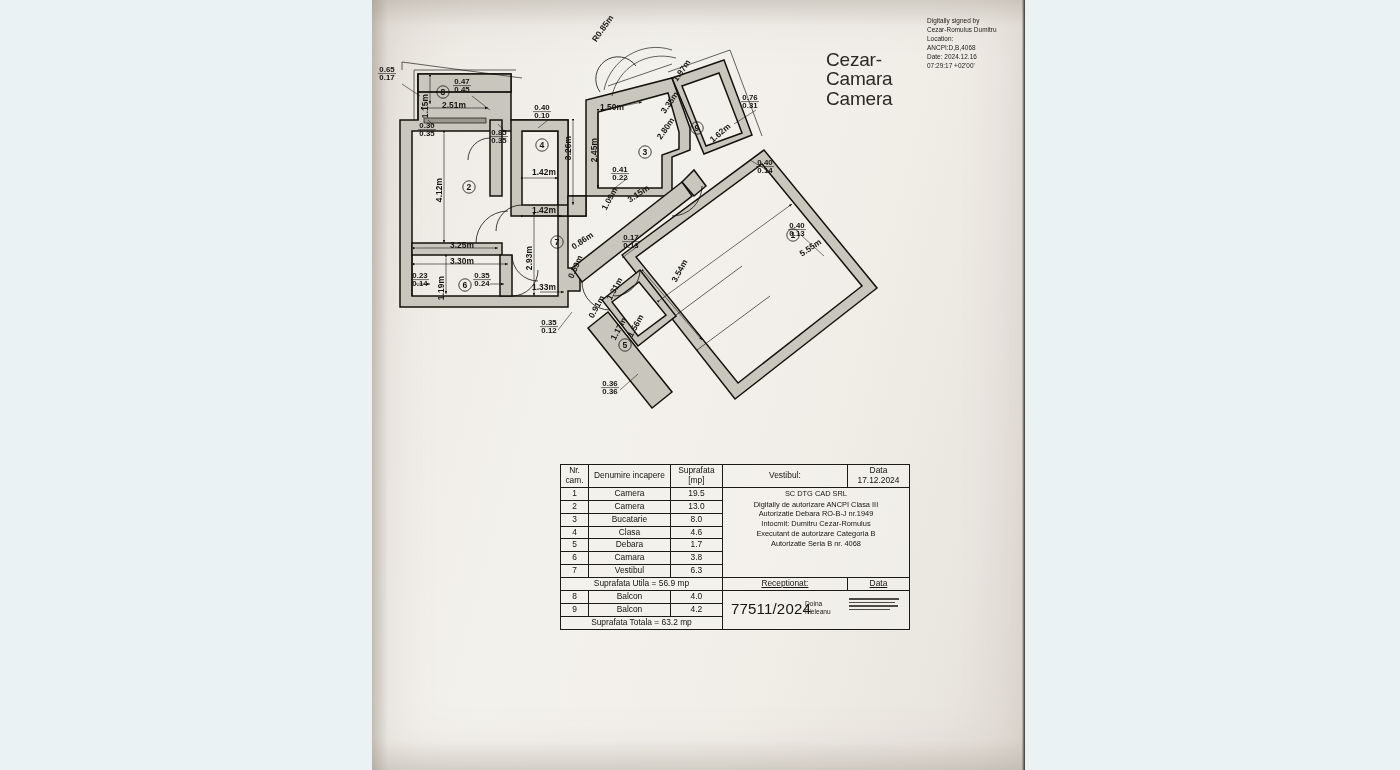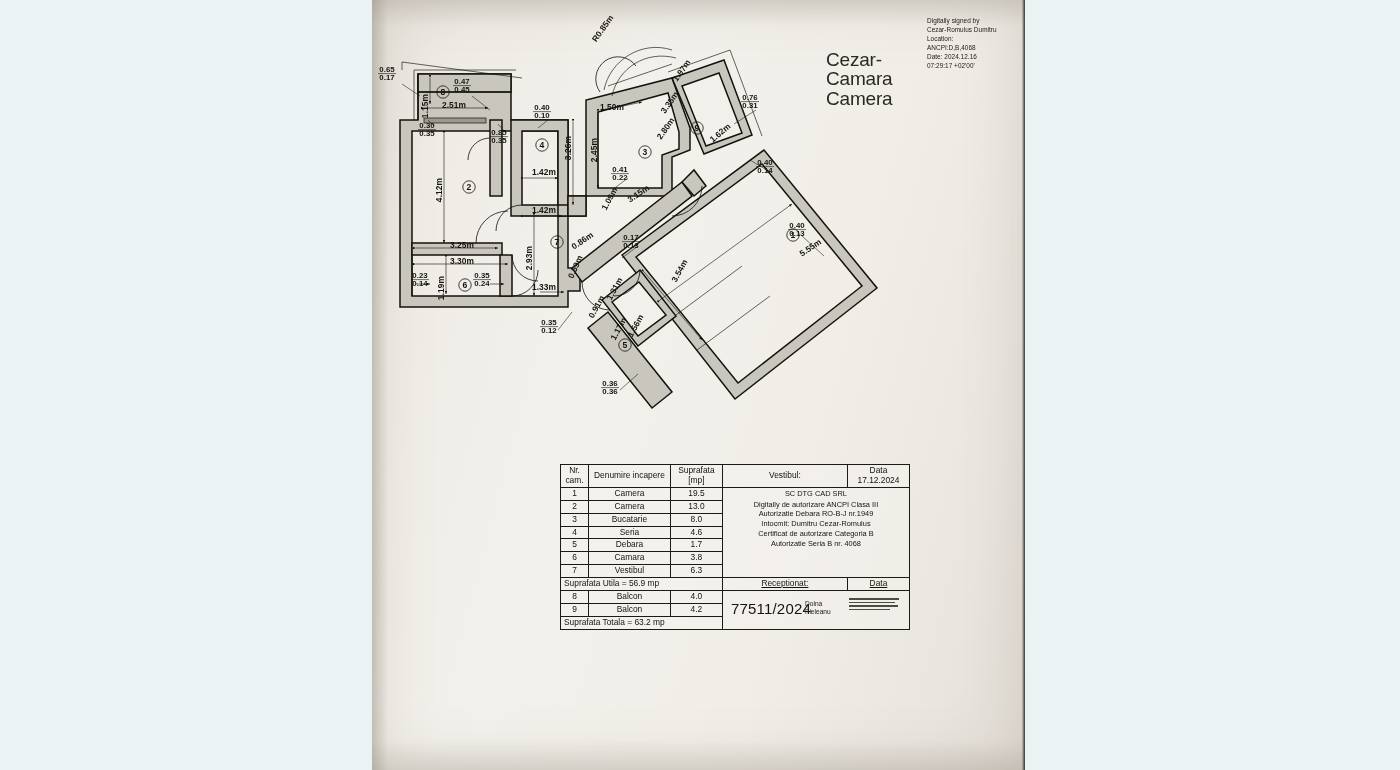--- a/index.html
+++ b/index.html
@@ -60,21 +60,21 @@
   table.legend td,table.legend th{
     border:1px solid #1b1a15;
     font-size:8.4px;color:#15140f;
     padding:1px 3px;font-weight:400;
     line-height:1.18;
   }
   th.h{font-weight:400;text-align:center;vertical-align:middle;font-size:8.3px;}
   td.num{text-align:center;width:22px;}
   td.name{text-align:center;padding-left:6px;width:88px;}
   td.area{text-align:center;width:48px;}
-  td.sum{text-align:left;font-size:8.8px;padding:2px 0;}
+  td.sum{text-align:center;font-size:8.8px;padding:2px 0;}
   .exec-cell{text-align:center;vertical-align:top;padding:3px 2px 2px;border-radius:9px;}
   .exec-cell div{font-size:7.4px;line-height:1.32;white-space:nowrap;}
   .exec-cell div.first{padding-bottom:1px;}
   .recept-cell{text-align:center;font-size:8.4px;text-decoration:underline;}
   .nrcell{position:relative;height:34px;vertical-align:middle;}
   .nrcell .nr{font-size:15px;position:absolute;left:8px;top:9px;letter-spacing:.2px;}
   .stamp{
     position:absolute;right:8px;top:6px;width:96px;height:26px;
     font-size:5.6px;color:#1c1a14;text-align:left;
   }
@@ -386,37 +386,37 @@
           </tr>
         <tr>
               <td class="num">1</td>
               <td class="name">Camera</td>
               <td class="area">19.5</td>
               <td class="exec-cell" rowspan="7" colspan="2">
                 <div class="first">SC DTG CAD SRL</div>
                 <div>Digitally de autorizare ANCPI Clasa III</div>
                 <div>Autorizatie Debara RO-B-J nr.1949</div>
                 <div>Intocmit: Dumitru Cezar-Romulus</div>
-                <div>Certificat de autorizare Categoria B</div>
+                <div>Executant de autorizare Categoria B</div>
                 <div>Autorizatie Seria B nr. 4068</div>
               </td>
             </tr>
             <tr>
               <td class="num">2</td>
               <td class="name">Camera</td>
               <td class="area">13.0</td>
             </tr>
             <tr>
               <td class="num">3</td>
               <td class="name">Bucatarie</td>
               <td class="area">8.0</td>
             </tr>
             <tr>
               <td class="num">4</td>
-              <td class="name">Seria</td>
+              <td class="name">Clasa</td>
               <td class="area">4.6</td>
             </tr>
             <tr>
               <td class="num">5</td>
               <td class="name">Debara</td>
               <td class="area">1.7</td>
             </tr>
             <tr>
               <td class="num">6</td>
               <td class="name">Camara</td>

